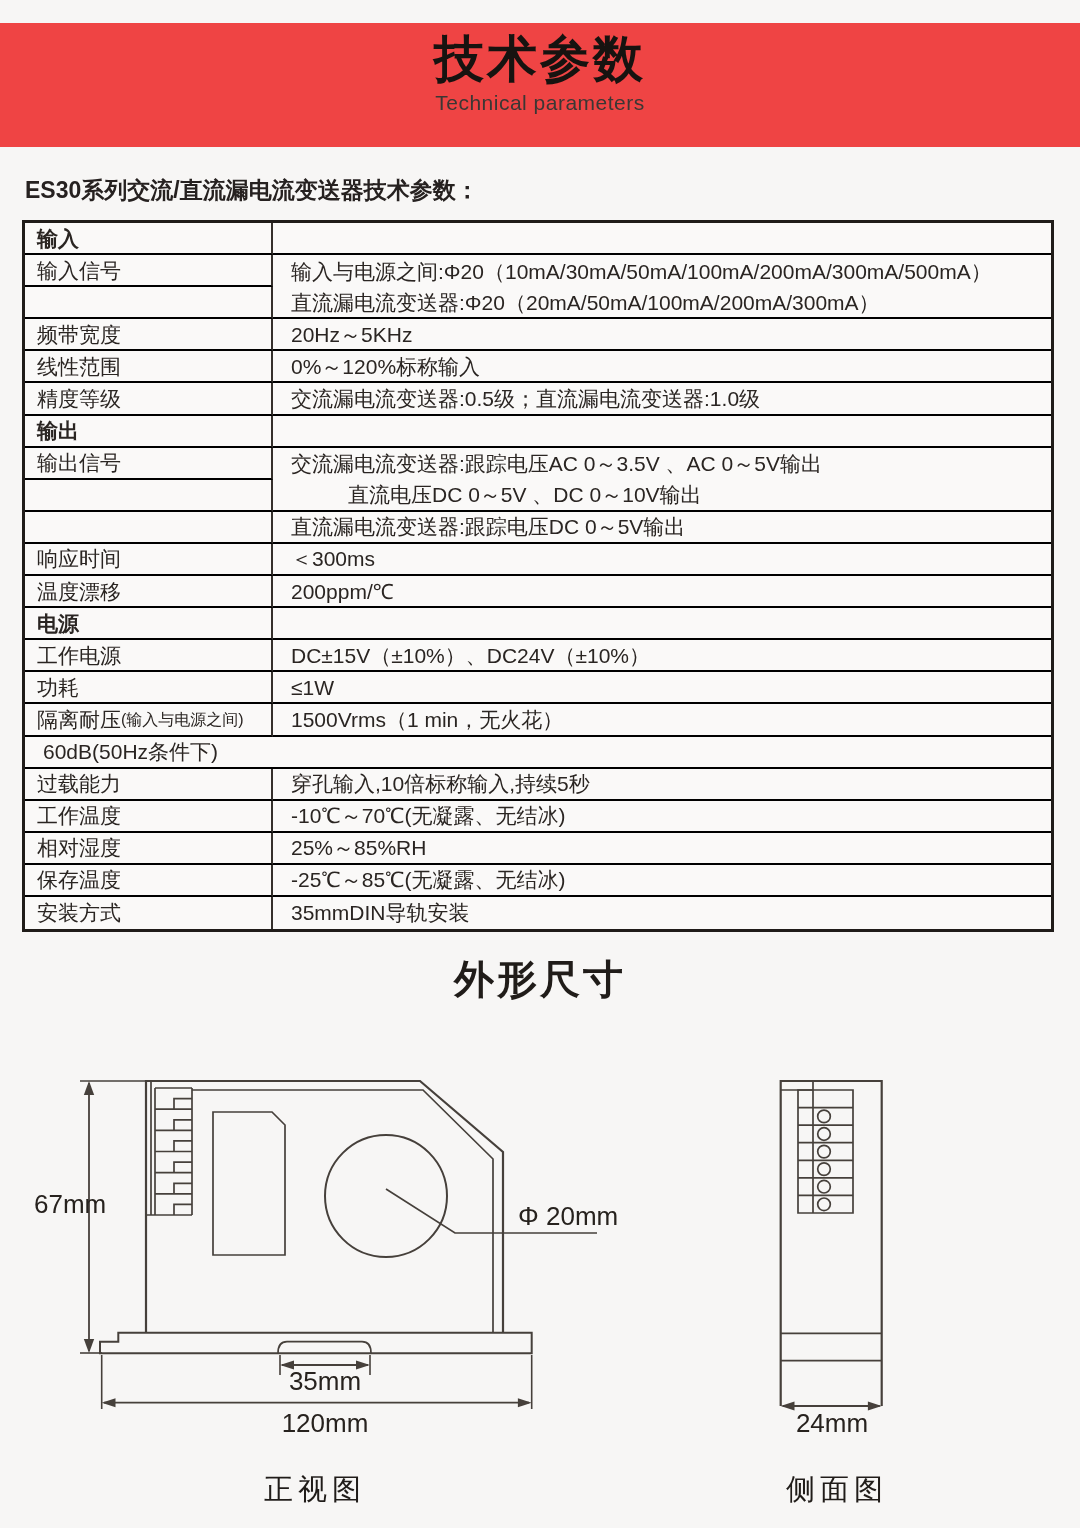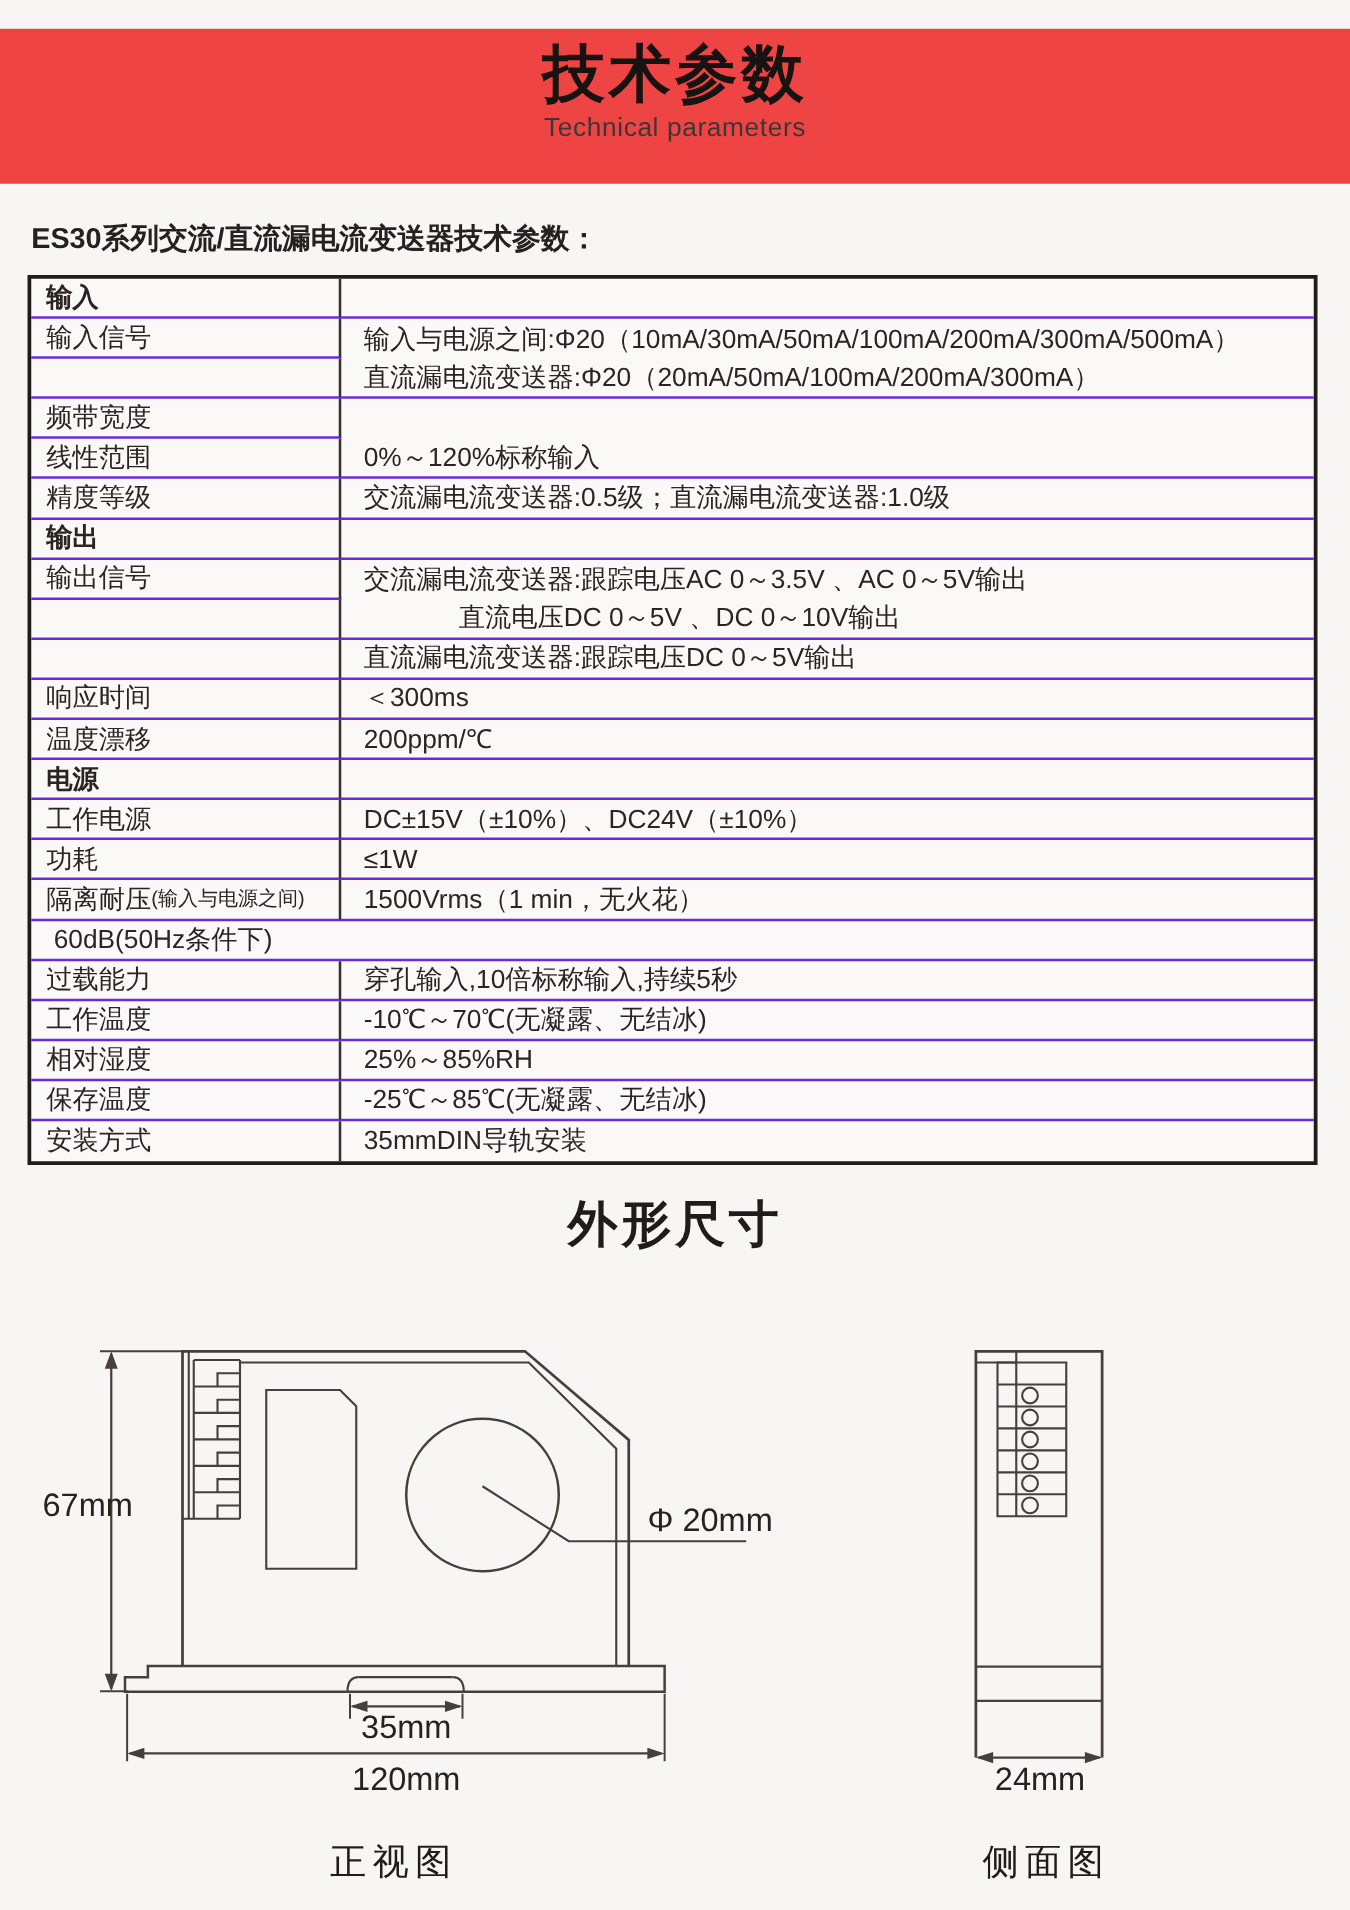--- a/index.html
+++ b/index.html
@@ -26,27 +26,27 @@
   
   .spec-table{
     position:absolute;left:22px;top:220px;width:1032px;height:712px;
     box-sizing:border-box;border:3px solid #201c19;background:#faf9f8;
     display:flex;flex-direction:column;
   }
   .trow{display:flex;flex:1;min-height:0;}
   .tcell{
     box-sizing:border-box;display:flex;align-items:center;
     font-size:21px;font-weight:500;color:#2a2522;line-height:1.1;
-    border-bottom:2px solid #6d28d9;white-space:nowrap;overflow:hidden;
+    border-bottom:2px solid #000000;white-space:nowrap;overflow:hidden;
   }
   .tlabel{width:248px;flex:none;border-right:2px solid #35302c;padding-left:12px;}
   .tvalue{flex:1;padding-left:18px;}
   .sec{font-weight:700;}
   .nb{border-bottom:none;}
-  .indent{padding-left:94px;}
+  .indent{padding-left:75px;}
   .small{font-size:16px;}
   .trow:last-child .tcell{border-bottom:none;}
   
   .dim-heading{
     position:absolute;left:0;top:952px;width:1080px;text-align:center;
     font-size:40px;font-weight:600;letter-spacing:3px;color:#201c19;
   }
   .drawing{position:absolute;}
   .front-svg{left:30px;top:1065px;}
   .side-svg{left:740px;top:1065px;}
@@ -92,20 +92,23 @@
     <div class="tcell tlabel">
         <span></span>
       </div>
     <div class="tcell tvalue">
         <span>直流漏电流变送器:Φ20（20mA/50mA/100mA/200mA/300mA）</span>
       </div>
   </div>
   <div class="trow">
     <div class="tcell tlabel">
         <span>频带宽度</span>
+      </div>
+    <div class="tcell tvalue">
+        <span>20Hz～5KHz</span>
       </div>
   </div>
   <div class="trow">
     <div class="tcell tlabel">
         <span>线性范围</span>
       </div>
     <div class="tcell tvalue">
         <span>0%～120%标称输入</span>
       </div>
   </div>

